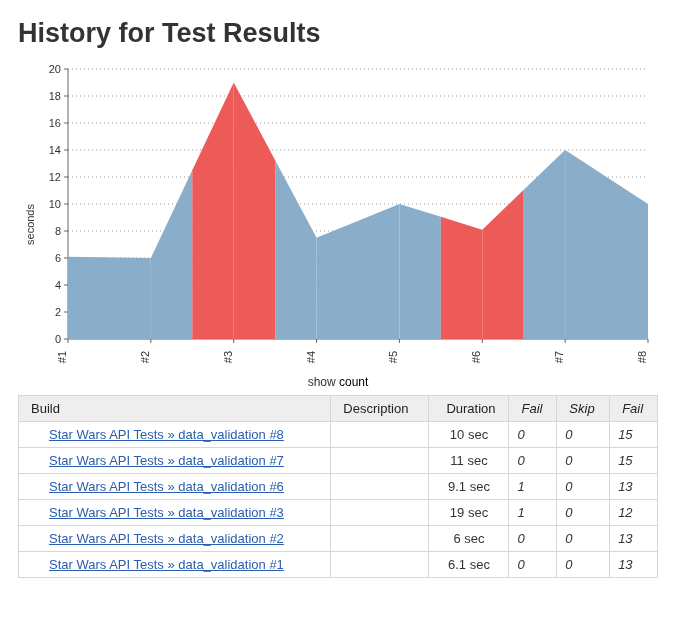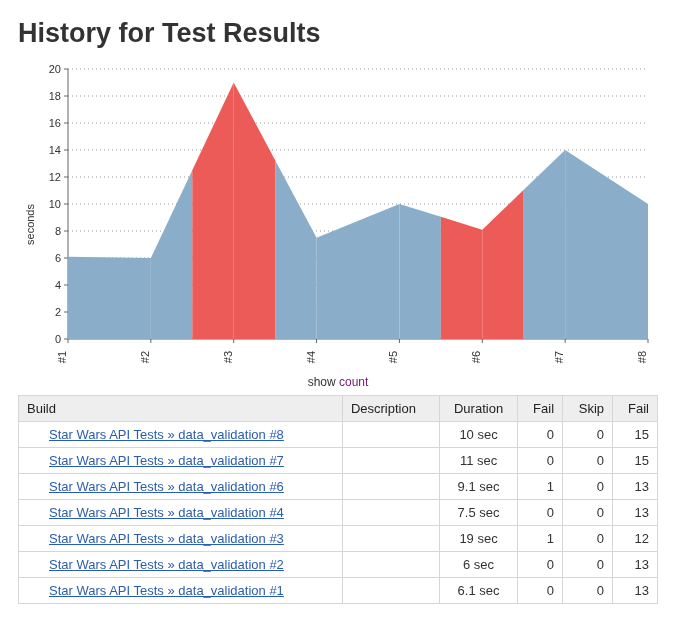--- a/index.html
+++ b/index.html
@@ -29,38 +29,39 @@
   .grid-line { stroke: #999; stroke-width: 1; stroke-dasharray: 1 3; }
   .axis-line { stroke: #666; stroke-width: 1; }
   .area-blue { fill: #8aadc9; }
   .area-red  { fill: #ec5b57; }
   .show-line {
     text-align: center;
     font-size: 12px;
     margin: 2px 0 6px 0;
     color: #333;
   }
-  .show-line a { color: #701a75; cursor: pointer; }
+  .show-line a { color: #000000; cursor: pointer; }
   table.data {
     width: 640px;
     border-collapse: collapse;
     font-size: 13px;
   }
   table.data th, table.data td {
     border: 1px solid #d6d6d6;
     padding: 5px 8px;
   }
   table.data thead th {
     background: #eee;
     font-weight: normal;
     text-align: left;
     color: #222;
+    padding-left: 12px;
   }
   table.data thead th.num, table.data tbody td.num { text-align: center; }
-  table.data thead th.ctr, table.data tbody td.ctr { text-align: right; }
+  table.data thead th.ctr, table.data tbody td.ctr { text-align: left; font-style: italic; }
   table.data tbody td { background: #fff; }
   a.build-link { color: #2a5db0; text-decoration: underline; cursor: pointer; margin-left: 22px; }
 </style>
 </head>
 <body>
 
 <h2 class="page-title">History for Test Results</h2>
 
 <div class="chart-wrap">
   <svg id="chart-svg" class="chart-svg" width="640" height="310">
@@ -163,28 +164,20 @@
       </tr>
       <tr>
         <td><a class="build-link">Star Wars API Tests » data_validation #6</a></td>
         <td></td>
         <td class="num">9.1 sec</td>
         <td class="ctr">1</td>
         <td class="ctr">0</td>
         <td class="ctr">13</td>
       </tr>
       <tr>
-        <td><a class="build-link">Star Wars API Tests » data_validation #4</a></td>
-        <td></td>
-        <td class="num">7.5 sec</td>
-        <td class="ctr">0</td>
-        <td class="ctr">0</td>
-        <td class="ctr">13</td>
-      </tr>
-      <tr>
         <td><a class="build-link">Star Wars API Tests » data_validation #3</a></td>
         <td></td>
         <td class="num">19 sec</td>
         <td class="ctr">1</td>
         <td class="ctr">0</td>
         <td class="ctr">12</td>
       </tr>
       <tr>
         <td><a class="build-link">Star Wars API Tests » data_validation #2</a></td>
         <td></td>

